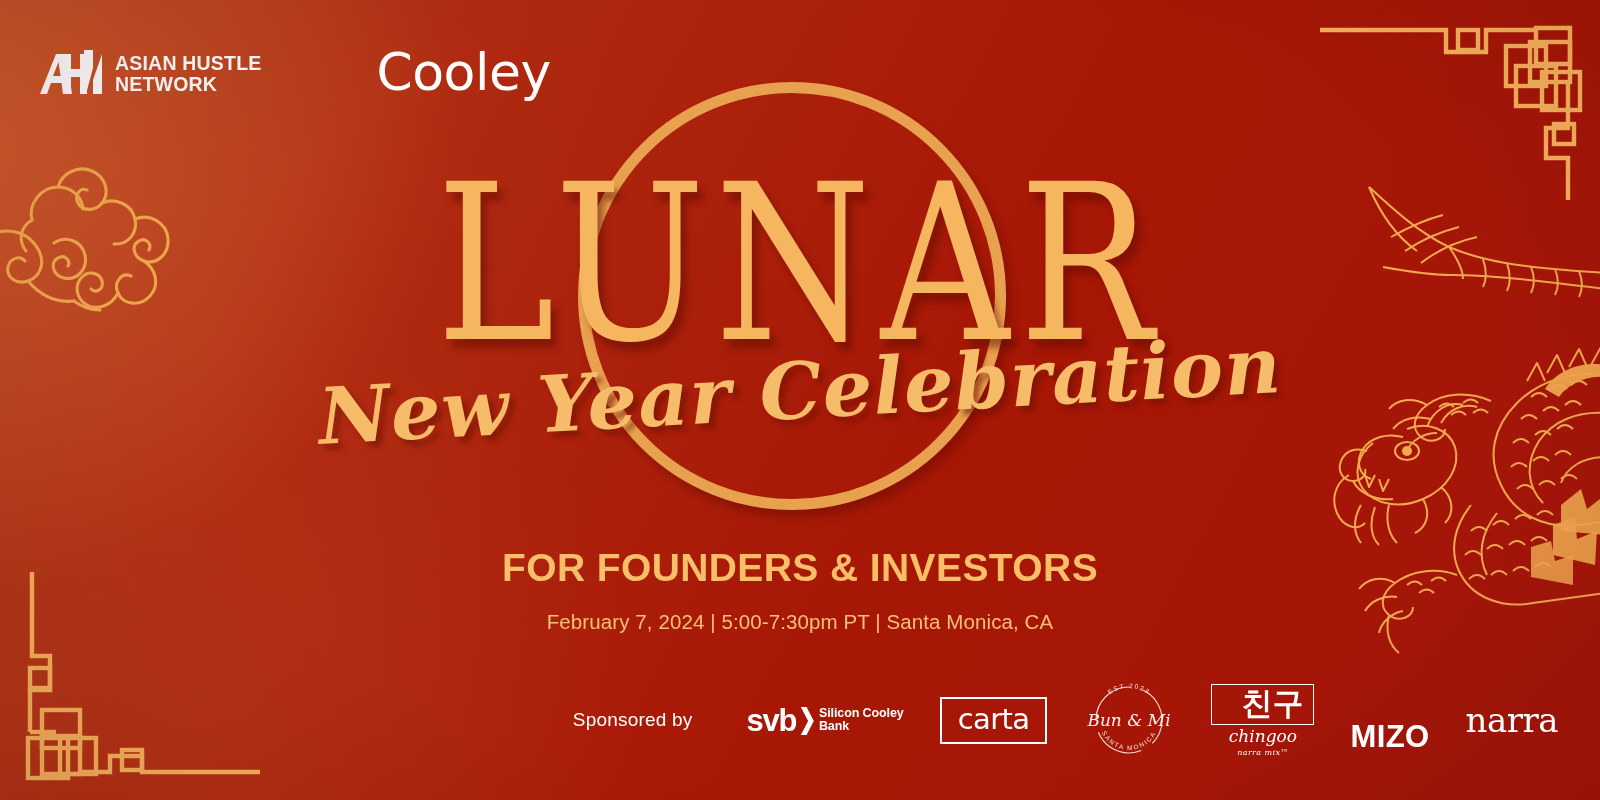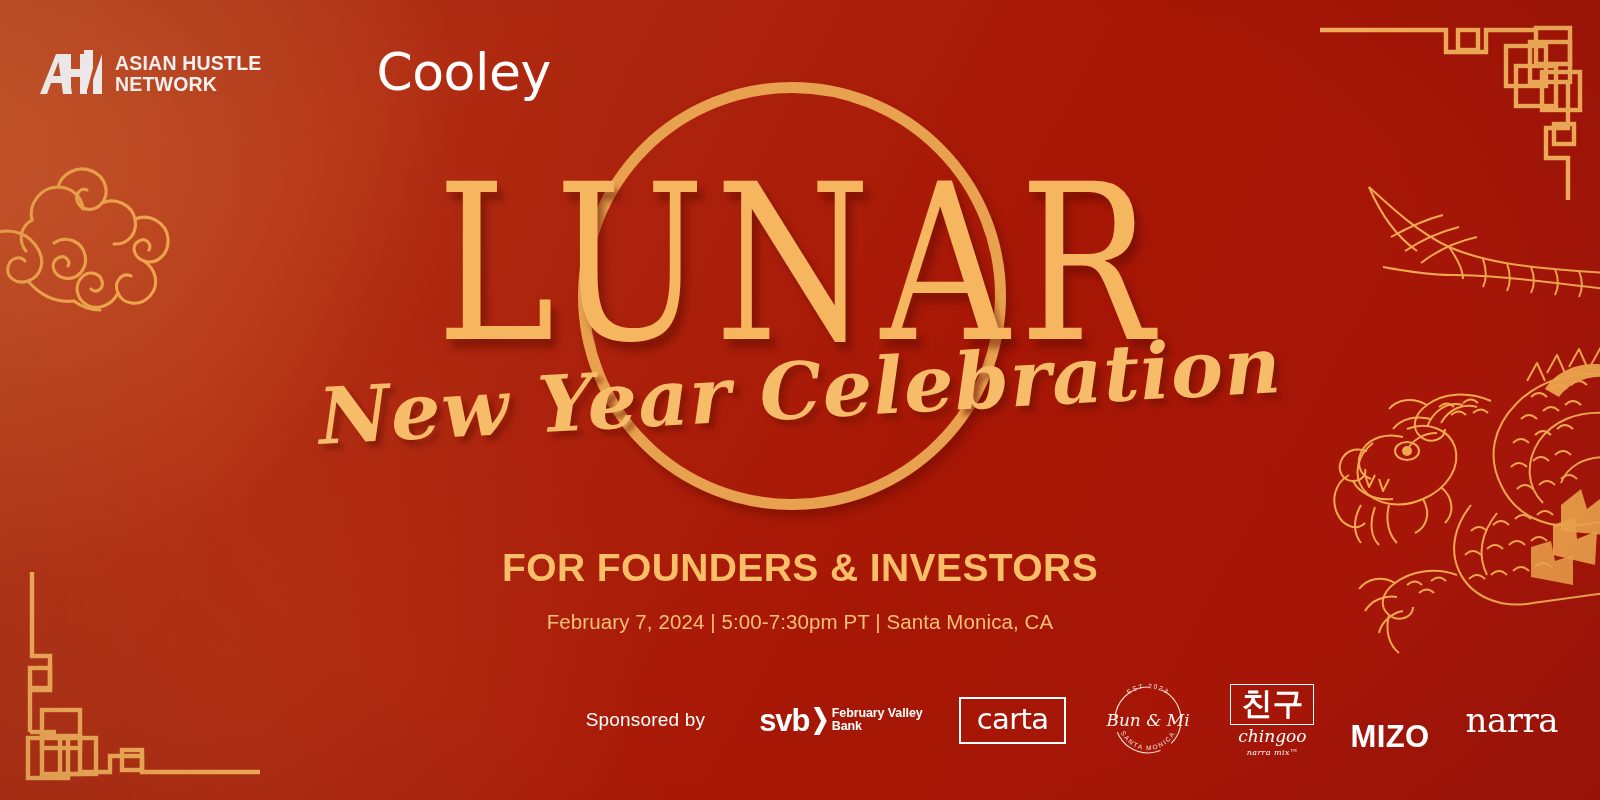--- a/index.html
+++ b/index.html
@@ -108,21 +108,21 @@
 
   .carta-box { border:2.5px solid #fff; padding:6px 16px 8px; }
   .carta-txt { font-size:29px; color:#fff; letter-spacing:-0.6px; line-height:1;
                font-family:"DejaVu Sans", sans-serif; }
 
   .bunmi { width:92px; height:92px; position:relative; }
 
   .chingoo { display:flex; flex-direction:column; align-items:center; gap:3px; }
   .chingoo-box { border:1.6px solid #fff; padding:3px 10px 5px; }
   .chingoo-ko { font-size:31px; font-weight:bold; color:#fff; line-height:1;
-                font-family:"DejaVu Sans", sans-serif; }
+                font-family:"DejaVu Sans", sans-serif;margin-left:19px; }
   .chingoo-name { font-size:17px; font-style:italic; color:#fff; line-height:1;
                   font-family:"DejaVu Serif", serif; }
   .chingoo-sub { font-size:8px; font-style:italic; color:#fff; letter-spacing:0.4px;
                  font-family:"DejaVu Serif", serif; }
 
   .mizo { font-size:31px; font-weight:bold; color:#fff; letter-spacing:0.4px; line-height:1;margin-top:32px; }
   .narra { font-size:34px; font-weight:normal; color:#fff; letter-spacing:-0.5px; line-height:1;
            font-family:"DejaVu Serif", serif; }
 </style>
 </head>
@@ -277,21 +277,21 @@
   <div class="vignette"></div>
 
   <div class="sponsors">
 
     <div class="sponsored-by">Sponsored by</div>
 
     <div class="svb">
       <span class="svb-mark">svb</span>
       <span class="svb-chev">❯</span>
       <span class="svb-words">
-        <span style="display:block">February Valley</span>
+        <span style="display:block">Silicon Cooley</span>
         <span style="display:block">Bank</span>
       </span>
     </div>
 
     <div class="carta-box">
       <div class="carta-txt">carta</div>
     </div>
 
     <div class="bunmi">
       <svg viewBox="0 0 92 92" width="92" height="92">

